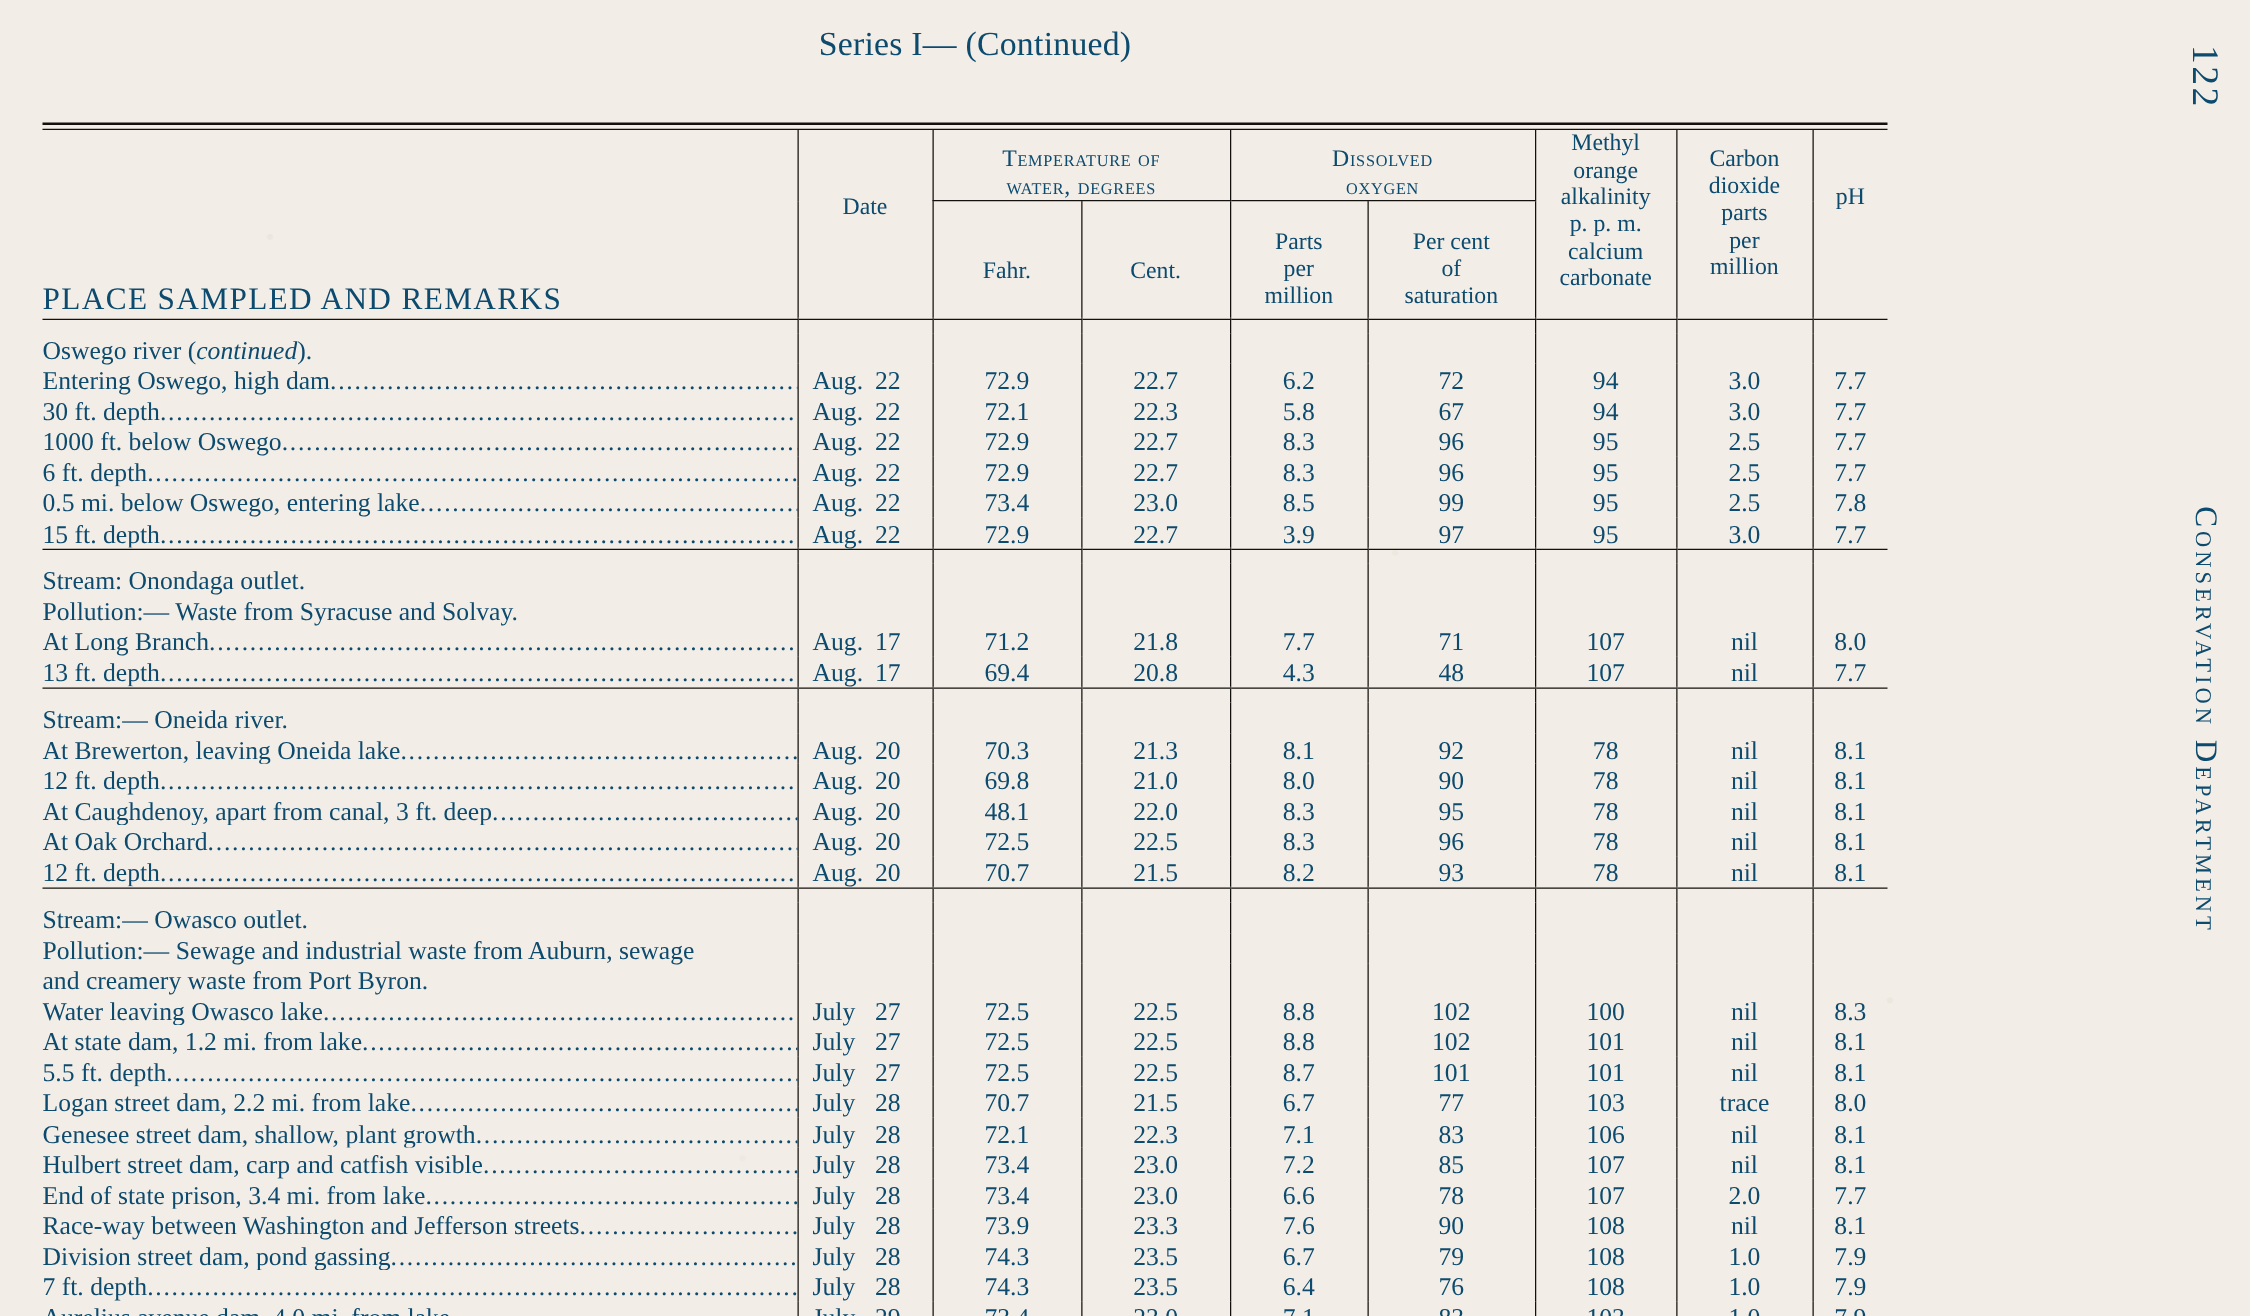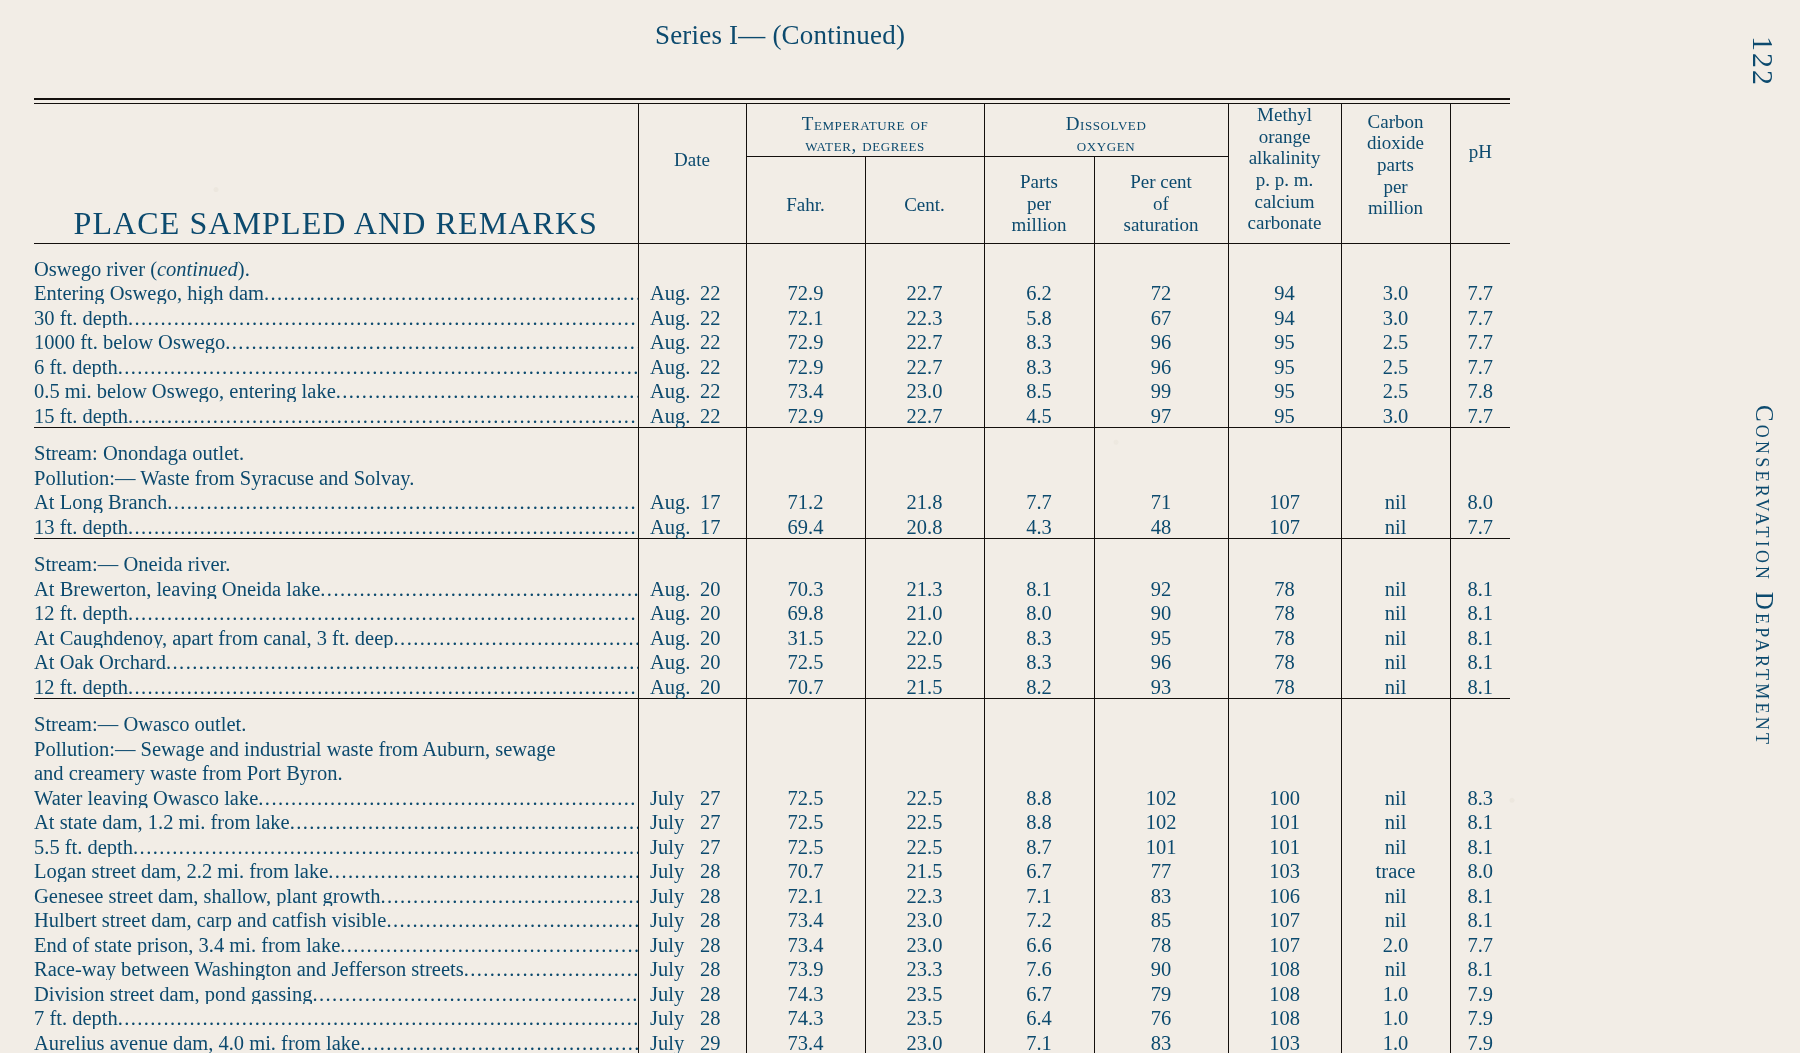--- a/index.html
+++ b/index.html
@@ -95,22 +95,22 @@
   
   .hcell {
     text-align: center;
     font-size: 19px;
     line-height: 1.14;
     padding: 6px 4px 8px 4px;
   }
   .hcell.small-caps { font-variant: small-caps; letter-spacing: .6px; }
   .grp-rule { border-bottom: 1.4px solid #14100d; }
   .place-head {
-    text-align: center;
-    font-size: 32px;
+    text-align: left;
+    font-size: 25px;
     letter-spacing: 1.1px;
     padding-bottom: 24px;
     vertical-align: middle;
   }
 
   
   tr.datarow td { padding: 0; }
   td.place {
     text-align: left;
     padding-left: 4px;
@@ -181,21 +181,21 @@
           <td class="place-head" rowspan="2">PLACE SAMPLED AND REMARKS</td>
           <td class="hcell vl" rowspan="2" style="vertical-align:middle;padding-bottom:26px">Date</td>
           <td class="hcell vl grp-rule small-caps" colspan="2">
             <div>Temperature of</div>
             <div>water, degrees</div>
           </td>
           <td class="hcell vl grp-rule small-caps" colspan="2">
             <div>Dissolved</div>
             <div>oxygen</div>
           </td>
-          <td class="hcell vl" rowspan="2" style="vertical-align:middle;padding-bottom:8px">
+          <td class="hcell vl" rowspan="2" style="vertical-align:middle;padding-bottom:20px">
             <div style="white-space:pre-line">Methyl
 orange
 alkalinity
 p. p. m.
 calcium
 carbonate</div>
           </td>
           <td class="hcell vl" rowspan="2" style="vertical-align:middle;padding-bottom:16px">
             <div style="white-space:pre-line">Carbon
 dioxide
@@ -304,21 +304,21 @@
             <td class="num vl">99</td>
             <td class="num vl">95</td>
             <td class="num vl">2.5</td>
             <td class="num vl">7.8</td>
           </tr>
           <tr class="datarow">
             <td class="place indent1"><span>15 ft. depth</span><span class="leader">........................................................................................................................</span></td>
             <td class="date vl"><span class="date-mon">Aug.</span><span class="date-day">22</span></td>
             <td class="num vl">72.9</td>
             <td class="num vl">22.7</td>
-            <td class="num vl">4.5</td>
+            <td class="num vl">3.9</td>
             <td class="num vl">97</td>
             <td class="num vl">95</td>
             <td class="num vl">3.0</td>
             <td class="num vl">7.7</td>
           </tr>
           <tr class="blockrule">
             <td class=""></td>
             <td class="vl"></td>
             <td class="vl"></td>
             <td class="vl"></td>
@@ -434,21 +434,21 @@
             <td class="num vl">21.0</td>
             <td class="num vl">8.0</td>
             <td class="num vl">90</td>
             <td class="num vl">78</td>
             <td class="num vl">nil</td>
             <td class="num vl">8.1</td>
           </tr>
           <tr class="datarow">
             <td class="place"><span>At Caughdenoy, apart from canal, 3 ft. deep</span><span class="leader">........................................................................................................................</span></td>
             <td class="date vl"><span class="date-mon">Aug.</span><span class="date-day">20</span></td>
-            <td class="num vl">31.5</td>
+            <td class="num vl">48.1</td>
             <td class="num vl">22.0</td>
             <td class="num vl">8.3</td>
             <td class="num vl">95</td>
             <td class="num vl">78</td>
             <td class="num vl">nil</td>
             <td class="num vl">8.1</td>
           </tr>
           <tr class="datarow">
             <td class="place"><span>At Oak Orchard</span><span class="leader">........................................................................................................................</span></td>
             <td class="date vl"><span class="date-mon">Aug.</span><span class="date-day">20</span></td>

